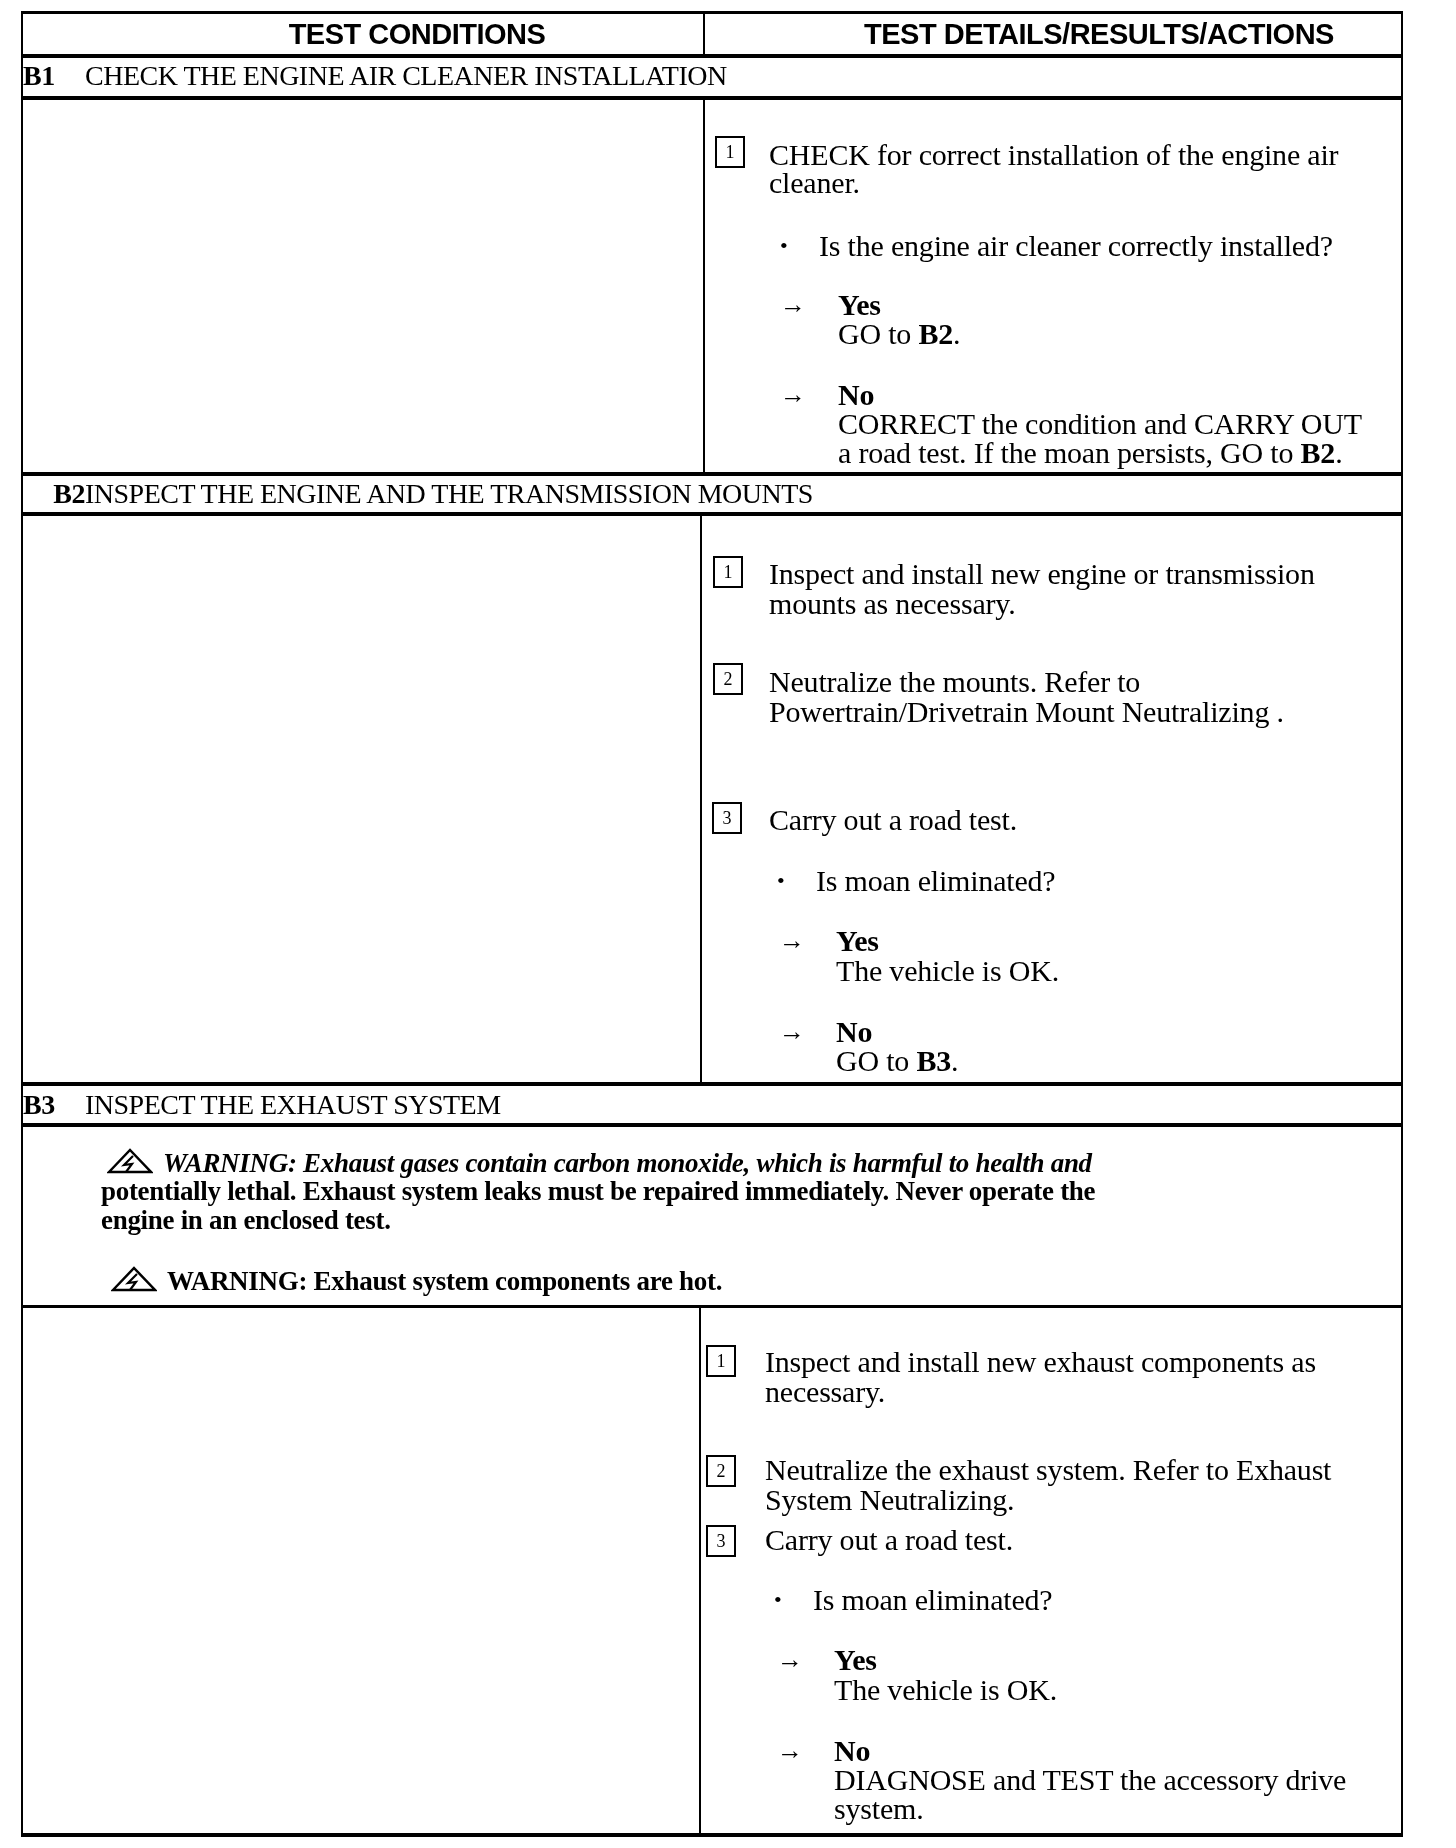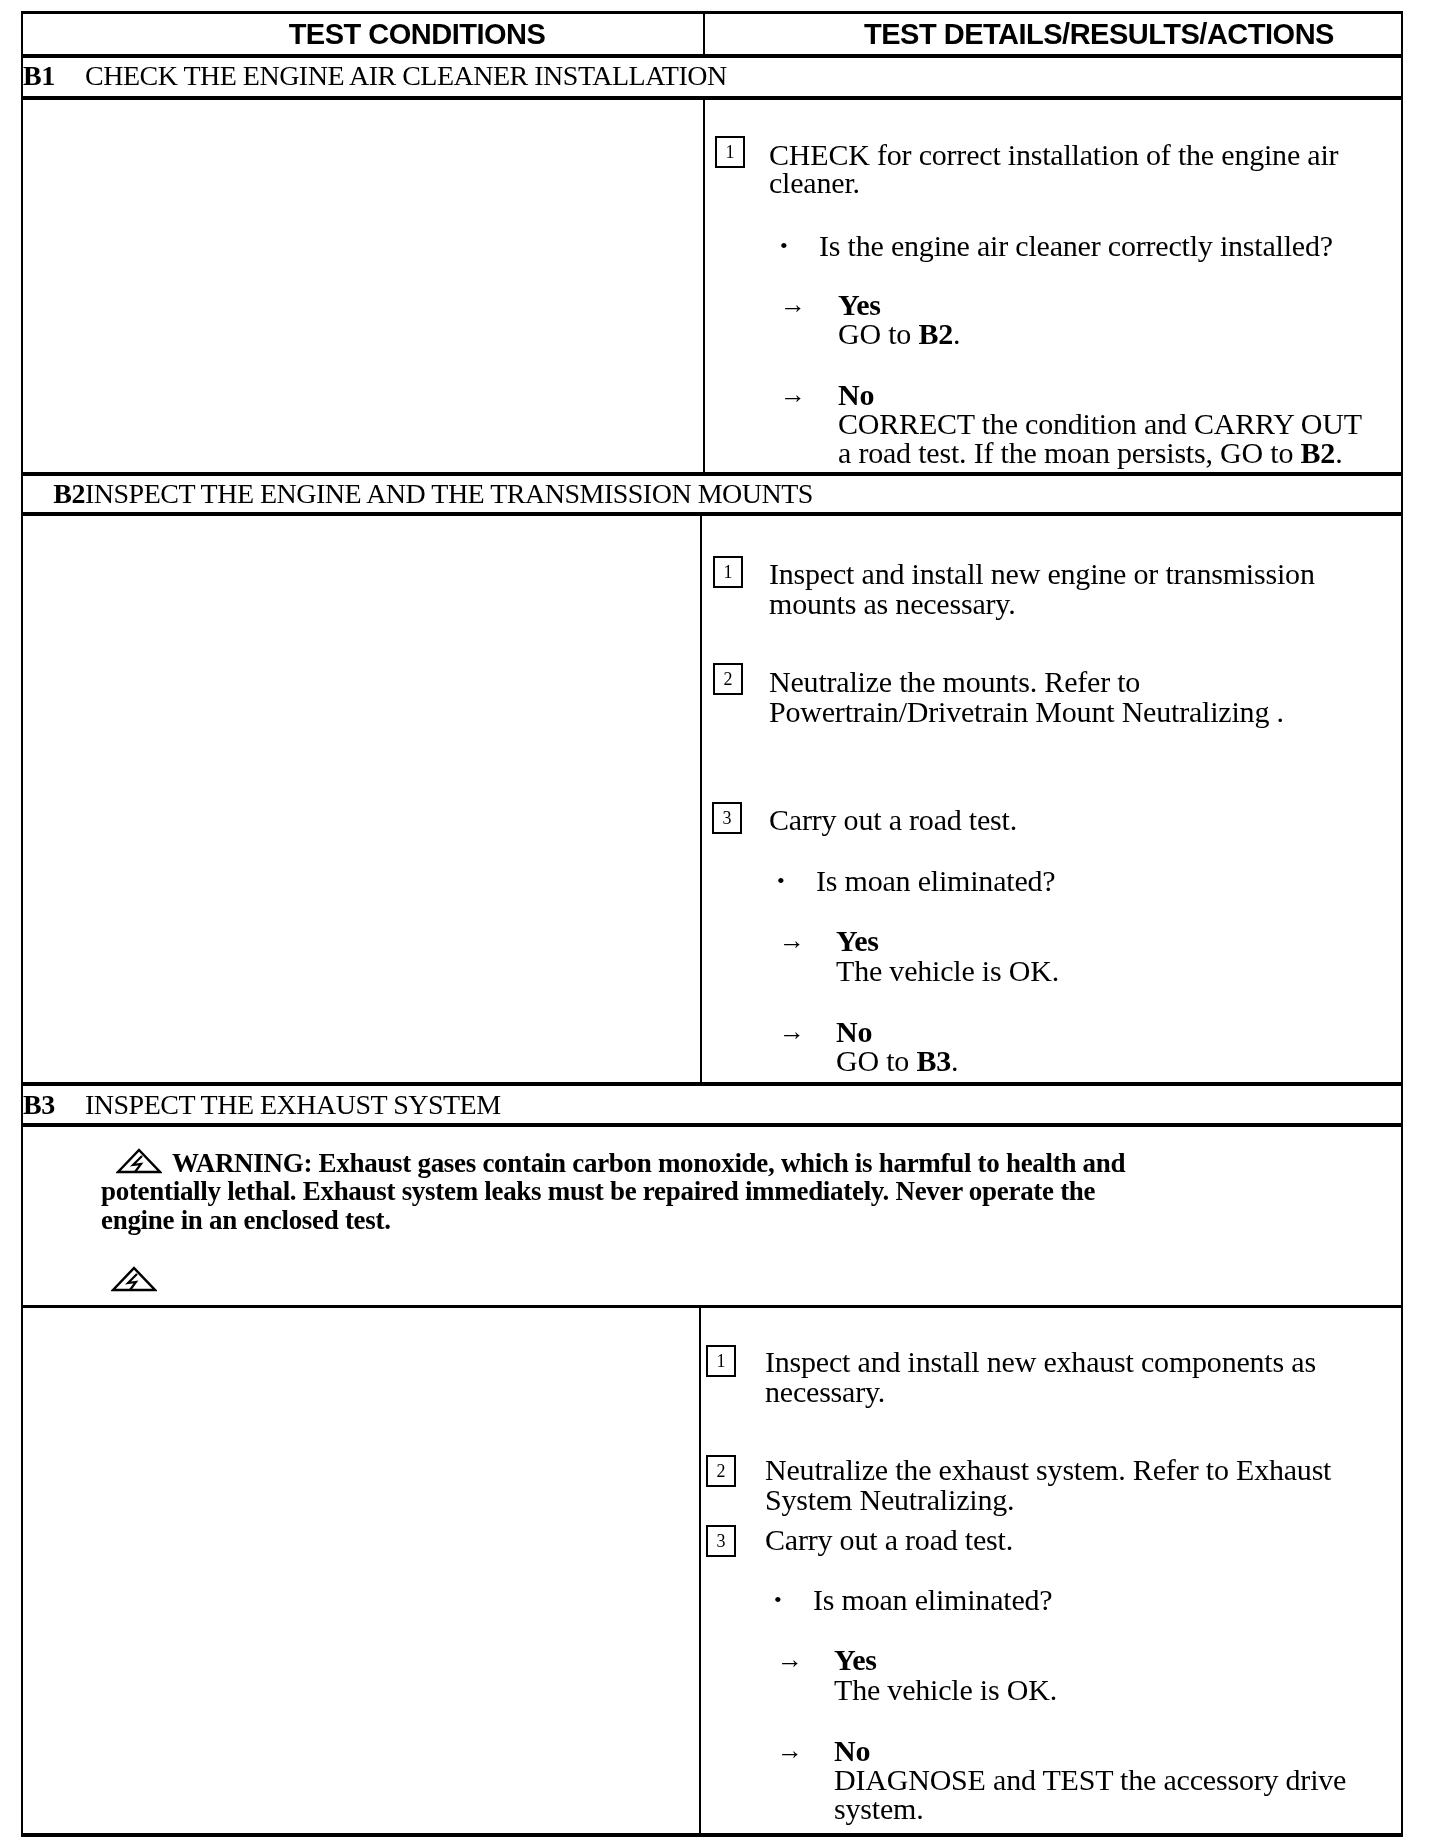--- a/index.html
+++ b/index.html
@@ -84,38 +84,38 @@
   <div class="txt b" style="left:836px; top:1017px;">No</div>
   <div class="txt" style="left:836px; top:1046px;"><span>GO to </span><span class="b">B3</span><span>.</span></div>
 
   <div class="hline" style="left:21px; top:1082px; width:1382px; height:4px;"></div>
 
   <div class="band" style="left:23px; top:1086px;">
     <span class="code">B3</span><span>INSPECT THE EXHAUST SYSTEM</span>
   </div>
   <div class="hline" style="left:21px; top:1123px; width:1382px; height:4px;"></div>
 
-  <div class="warn" style="left:116px; top:1148px;">
+  <div class="warn" style="left:107px; top:1148px;font-style:italic;">
     <span class="warn-icon">
       <svg width="46" height="26" viewBox="0 0 46 26">
           <polygon points="2,24 23,2 44,24" fill="none" stroke="#000" stroke-width="2.5"></polygon>
           <polyline points="26,8 17,17 25,16 19,24" fill="none" stroke="#000" stroke-width="2.2"></polyline>
         </svg>
     </span><span>WARNING: Exhaust gases contain carbon monoxide, which is harmful to health and</span>
   </div>
   <div class="warn" style="left:101px; top:1177px;">potentially lethal. Exhaust system leaks must be repaired immediately. Never operate the</div>
   <div class="warn" style="left:101px; top:1206px;">engine in an enclosed test.</div>
 
   <div class="warn" style="left:111px; top:1266px;">
     <span class="warn-icon">
       <svg width="46" height="26" viewBox="0 0 46 26">
           <polygon points="2,24 23,2 44,24" fill="none" stroke="#000" stroke-width="2.5"></polygon>
           <polyline points="26,8 17,17 25,16 19,24" fill="none" stroke="#000" stroke-width="2.2"></polyline>
         </svg>
-    </span>
+    </span><span>WARNING: Exhaust system components are hot.</span>
   </div>
   <div class="hline" style="left:21px; top:1305px; width:1382px; height:3px;"></div>
   <div class="vline" style="left:699px; top:1307px; height:528px;"></div>
 
   <div class="step-box" style="left:706px; top:1345px;">1</div>
   <div class="txt" style="left:765px; top:1347px;">Inspect and install new exhaust components as</div>
   <div class="txt" style="left:765px; top:1377px;">necessary.</div>
 
   <div class="step-box" style="left:706px; top:1455px;">2</div>
   <div class="txt" style="left:765px; top:1455px;">Neutralize the exhaust system. Refer to Exhaust</div>

